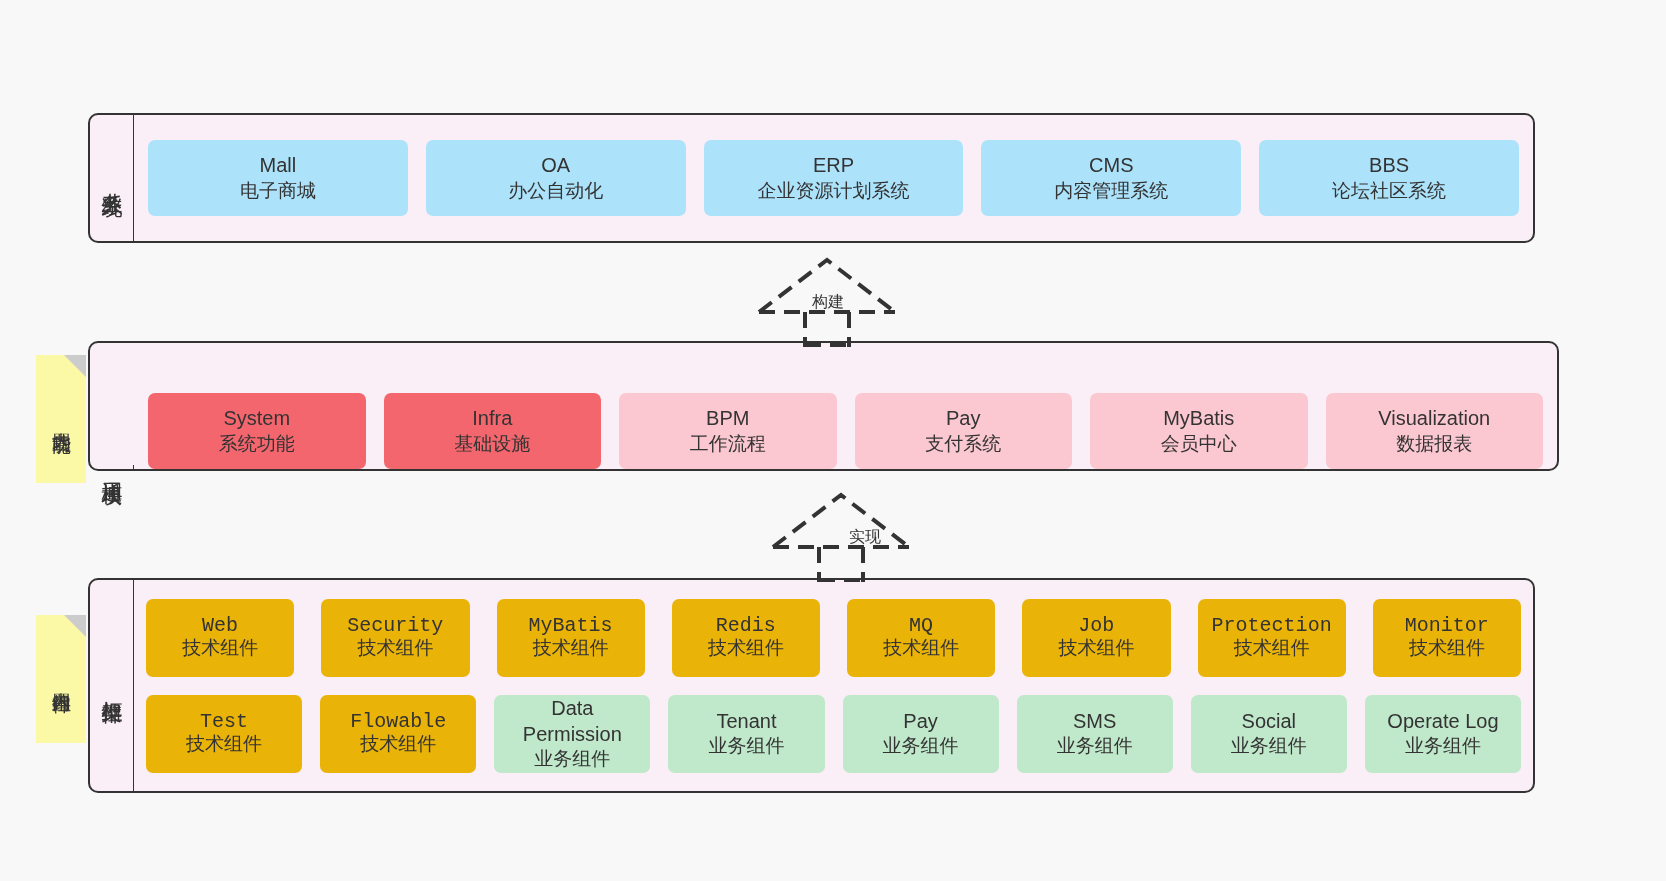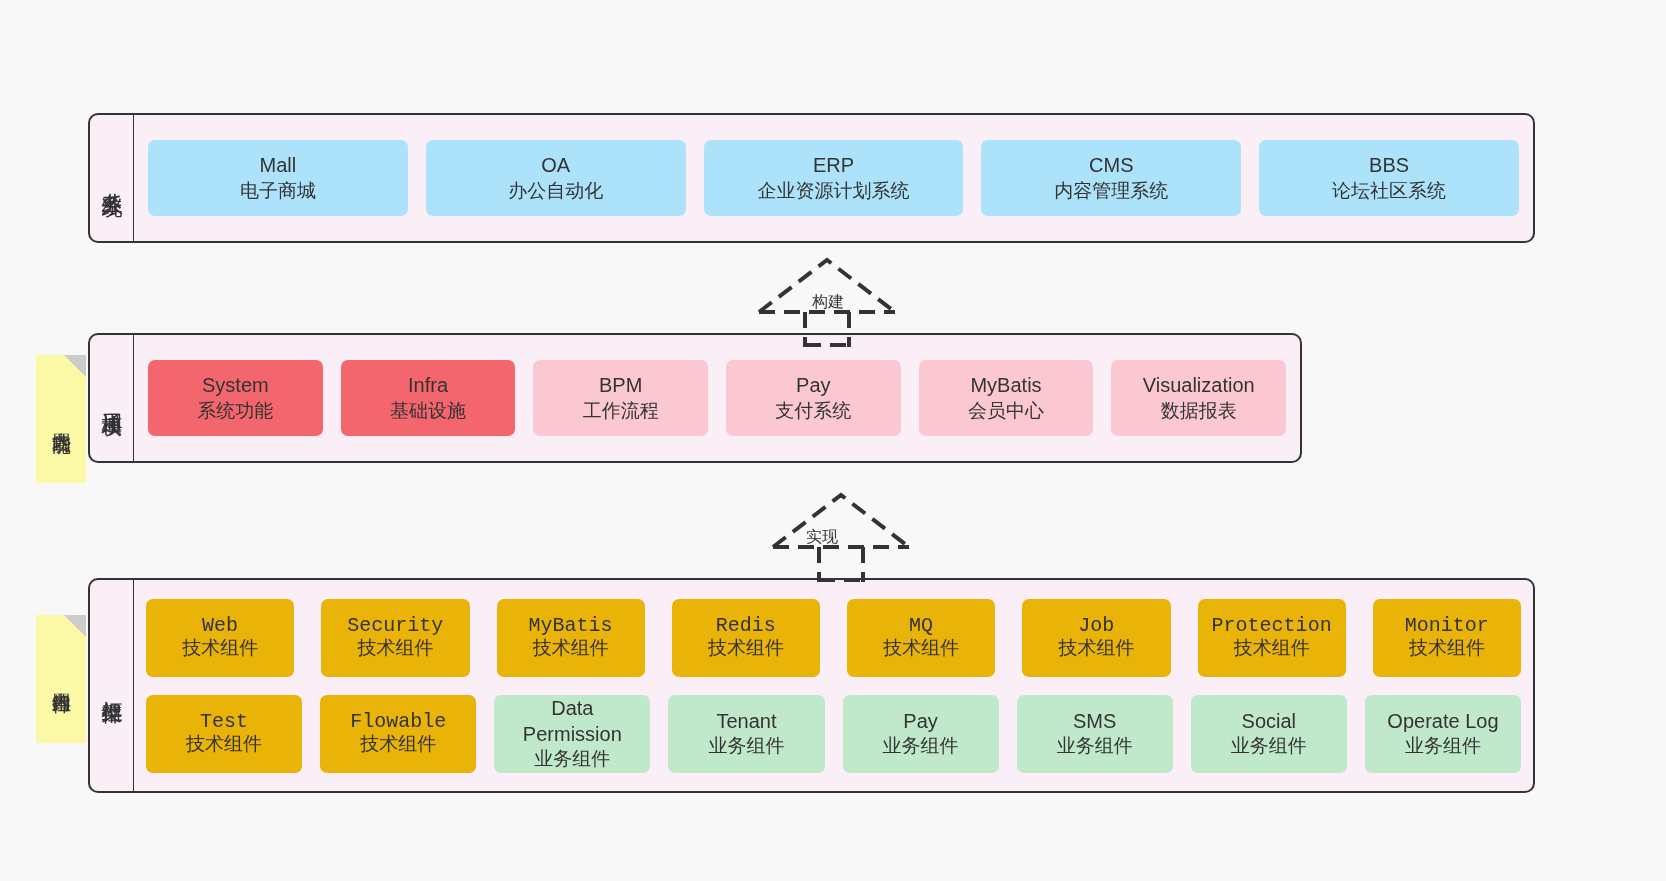--- a/index.html
+++ b/index.html
@@ -186,21 +186,21 @@
     <line x1="97" y1="60" x2="97" y2="95" stroke="#333333" stroke-width="4" stroke-dasharray="16,9"></line>
     <line x1="53" y1="93" x2="97" y2="93" stroke="#333333" stroke-width="4" stroke-dasharray="16,9"></line>
   </svg>
   <div class="arrow-label" style="left:812px; top:292px;">构建</div>
 
   <div class="note" style="left:36px; top:355px; width:50px; height:128px;">
     <div class="fold"></div>
     <span>内置功能</span>
   </div>
 
-  <div class="layer" id="layer-common-modules" style="left:88px; top:333px; width:1214px; height:130px;">
+  <div class="layer" id="layer-common-modules" style="left:88px; top:341px; width:1471px; height:130px;align-items:flex-end;">
     <div class="layer-title" style="width:44px;">
       <span>通用模块</span>
     </div>
     <div class="layer-body">
       <div class="row" style="height:76px;">
 
         <div class="card red">
           <div class="t1">System</div>
           <div class="t2">系统功能</div>
         </div>
@@ -234,21 +234,21 @@
     </div>
   </div>
 
   <svg class="arrow" style="left:766px; top:487px; width:150px; height:95px;" viewBox="0 0 150 95" xmlns="http://www.w3.org/2000/svg">
     <polyline points="7,60 75,8 143,60" fill="none" stroke="#333333" stroke-width="4" stroke-dasharray="16,9" stroke-linecap="butt"></polyline>
     <line x1="7" y1="60" x2="143" y2="60" stroke="#333333" stroke-width="4" stroke-dasharray="16,9"></line>
     <line x1="53" y1="60" x2="53" y2="95" stroke="#333333" stroke-width="4" stroke-dasharray="16,9"></line>
     <line x1="97" y1="60" x2="97" y2="95" stroke="#333333" stroke-width="4" stroke-dasharray="16,9"></line>
     <line x1="53" y1="93" x2="97" y2="93" stroke="#333333" stroke-width="4" stroke-dasharray="16,9"></line>
   </svg>
-  <div class="arrow-label" style="left:806px; top:527px;">实现</div>
+  <div class="arrow-label" style="left:849px; top:527px;">实现</div>
 
   <div class="note" style="left:36px; top:615px; width:50px; height:128px;">
     <div class="fold"></div>
     <span>内置组件</span>
   </div>
 
   <div class="layer" id="layer-framework-components" style="left:88px; top:578px; width:1447px; height:215px;">
     <div class="layer-title" style="width:44px;">
       <span>框架组件</span>
     </div>

